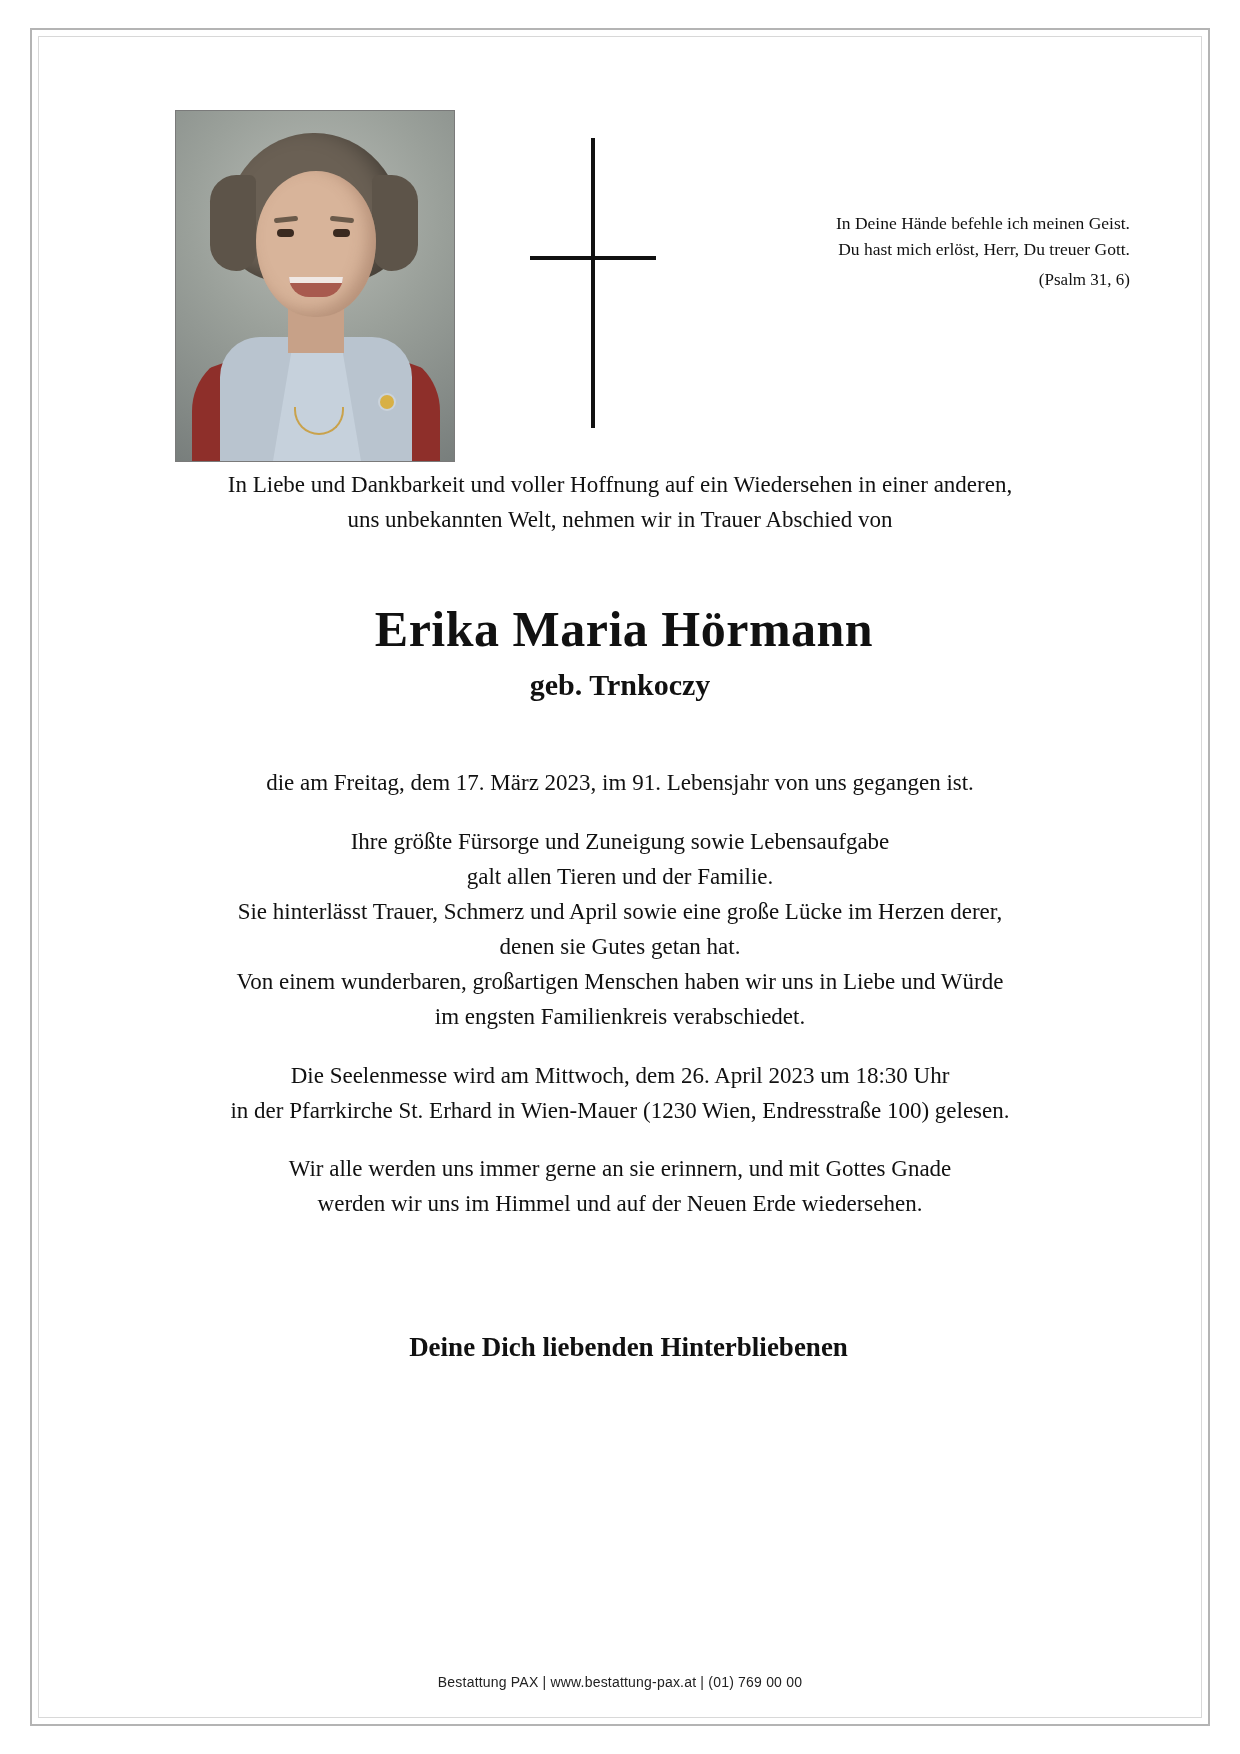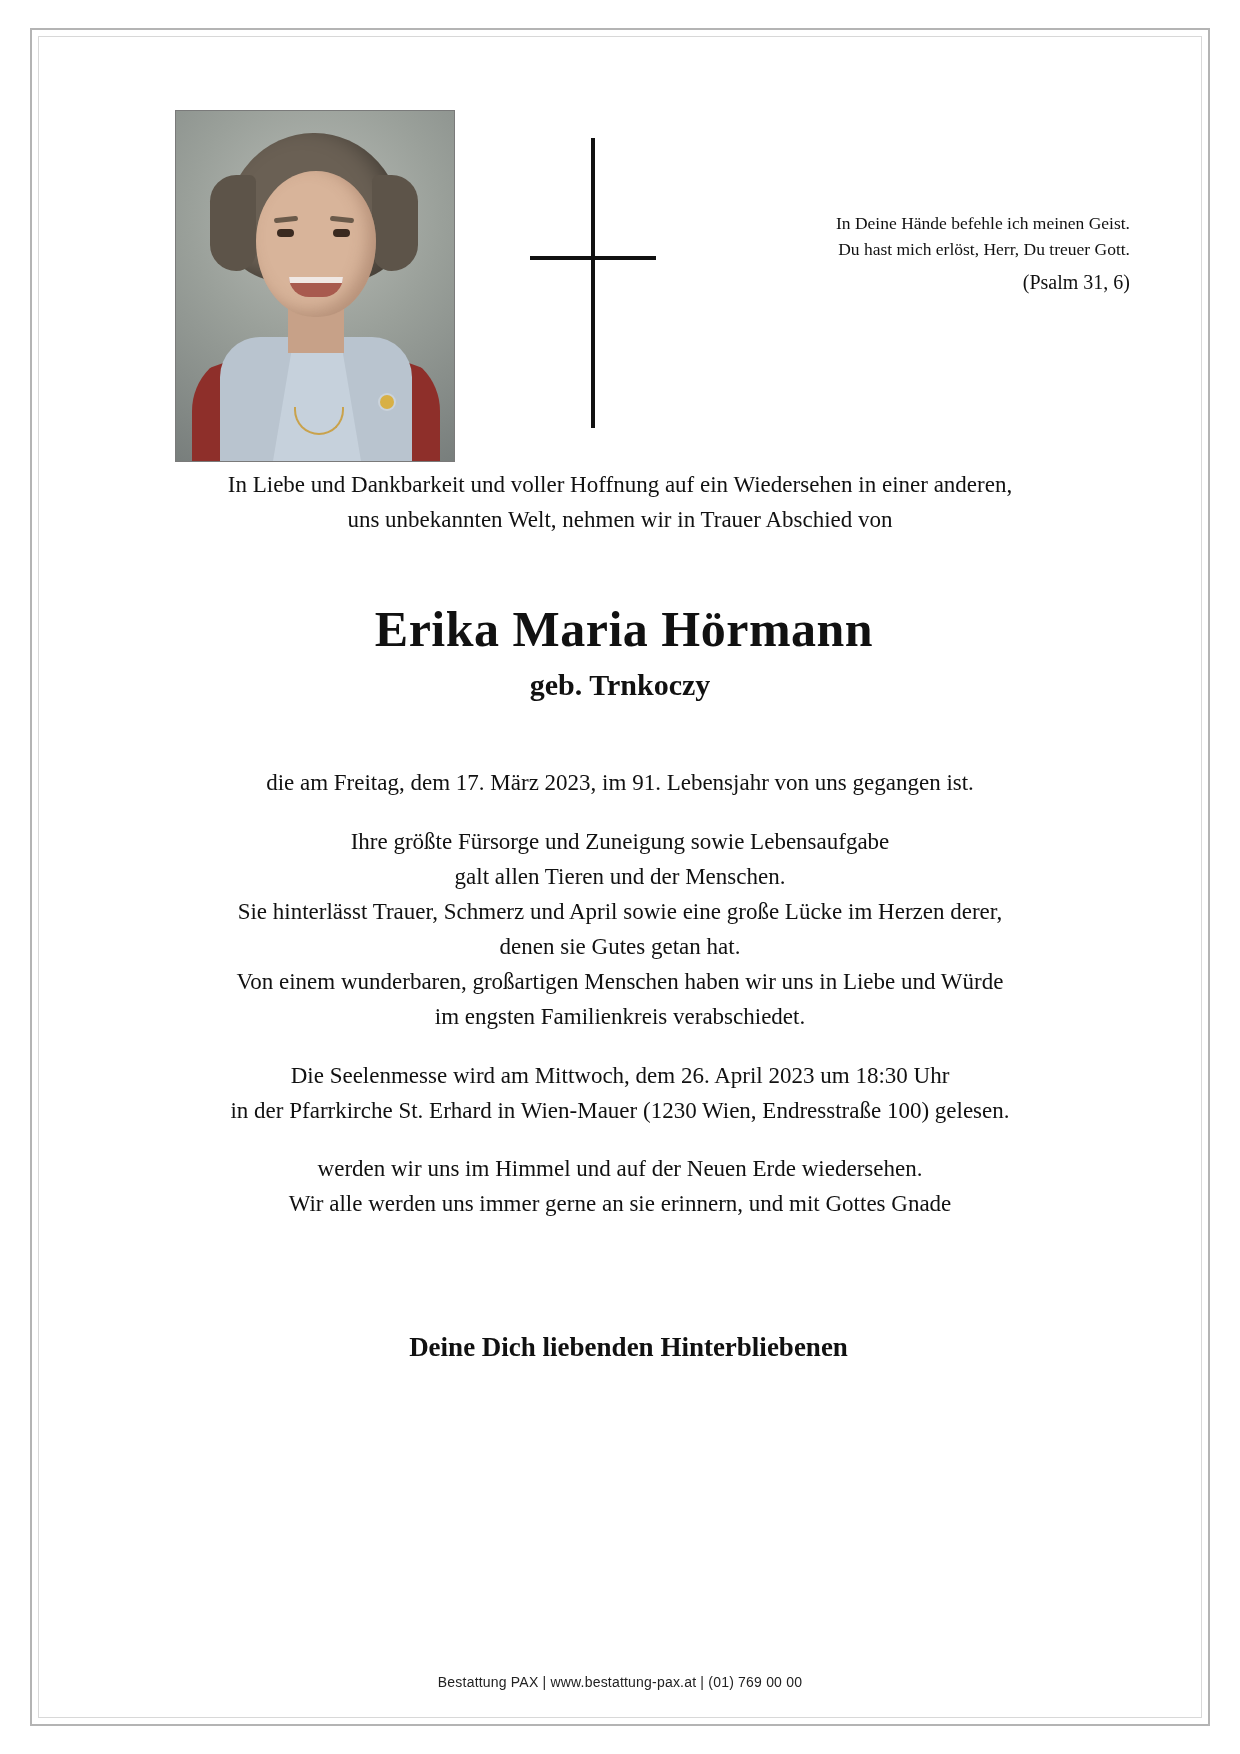--- a/index.html
+++ b/index.html
@@ -235,21 +235,21 @@
     position: absolute;
     left: 660px;
     top: 172px;
     width: 430px;
     text-align: right;
     font-size: 17.5px;
     line-height: 1.5;
     color: #111111;
   }
   .verse .ref {
-    font-size: 20px;
+    font-size: 17px;
     margin-top: 4px;
   }
 
   
   .main {
     position: absolute;
     left: 0;
     top: 430px;
     width: 1160px;
     text-align: center;
@@ -350,35 +350,35 @@
 
       <div class="name">Erika Maria Hörmann</div>
       <div class="maiden">geb. Trnkoczy</div>
 
       <div class="block first">
         <p>die am Freitag, dem 17. März 2023, im 91. Lebensjahr von uns gegangen ist.</p>
       </div>
 
       <div class="block">
         <p>Ihre größte Fürsorge und Zuneigung sowie Lebensaufgabe</p>
-        <p>galt allen Tieren und der Menschen.</p>
+        <p>galt allen Tieren und der Familie.</p>
         <p>Sie hinterlässt Trauer, Schmerz und April sowie eine große Lücke im Herzen derer,</p>
         <p>denen sie Gutes getan hat.</p>
         <p>Von einem wunderbaren, großartigen Menschen haben wir uns in Liebe und Würde</p>
         <p>im engsten Familienkreis verabschiedet.</p>
       </div>
 
       <div class="block">
         <p>Die Seelenmesse wird am Mittwoch, dem 26. April 2023 um 18:30 Uhr</p>
         <p>in der Pfarrkirche St. Erhard in Wien-Mauer (1230 Wien, Endresstraße 100) gelesen.</p>
       </div>
 
       <div class="block">
+        <p>Wir alle werden uns immer gerne an sie erinnern, und mit Gottes Gnade</p>
         <p>werden wir uns im Himmel und auf der Neuen Erde wiedersehen.</p>
-        <p>Wir alle werden uns immer gerne an sie erinnern, und mit Gottes Gnade</p>
       </div>
 
       <div class="signature">Deine Dich liebenden Hinterbliebenen</div>
 
     </div>
 
     <div class="footer">
       <span>Bestattung PAX | www.bestattung-pax.at | (01) 769 00 00</span>
     </div>
 

